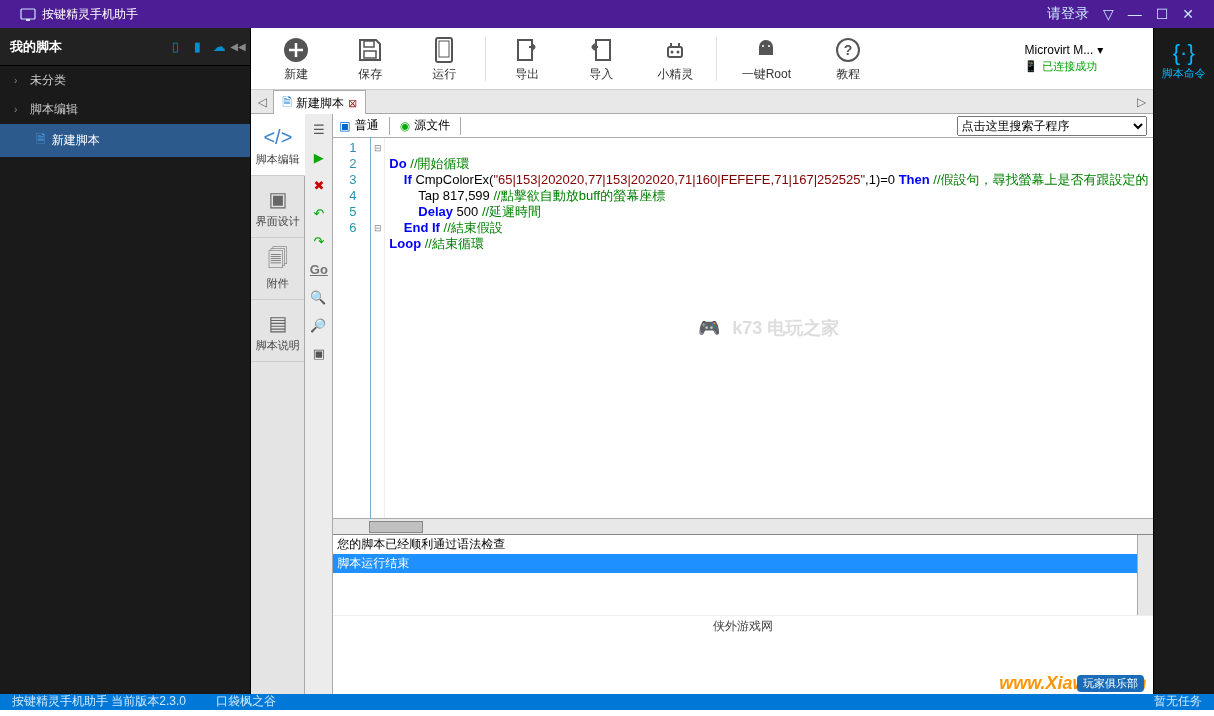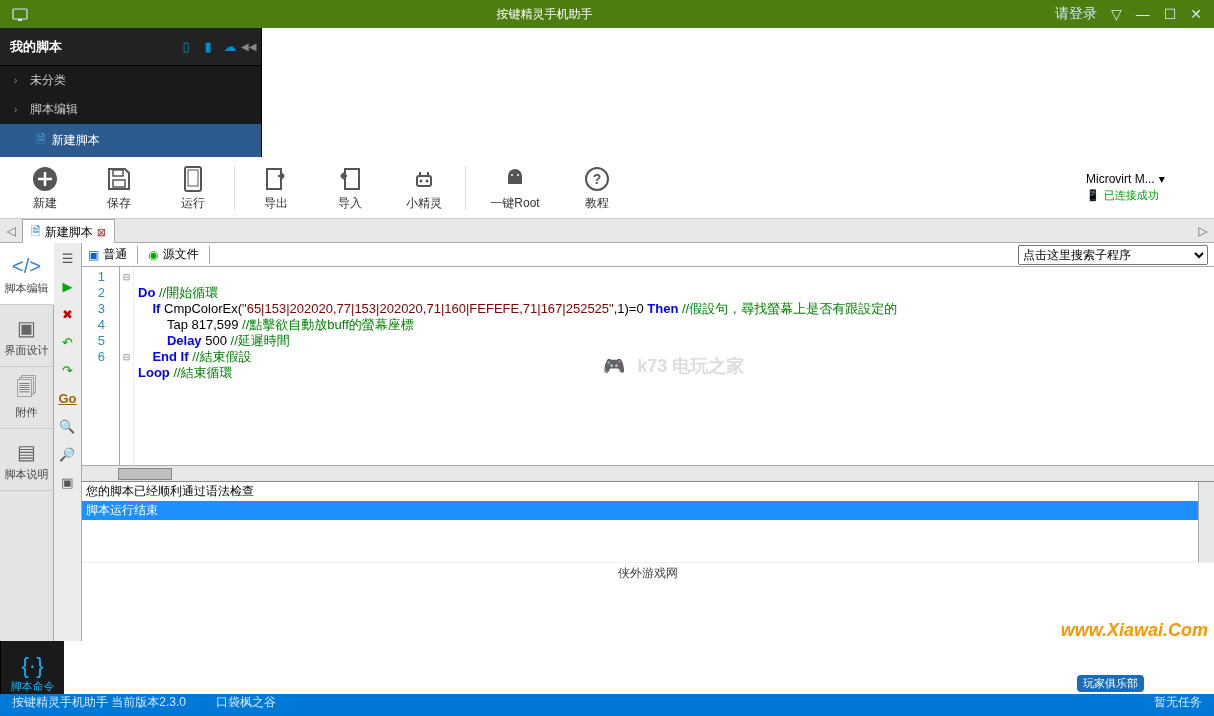--- a/index.html
+++ b/index.html
@@ -1,24 +1,24 @@
 <!DOCTYPE html>
 <html><head>
 <meta charset="utf-8">
 <style>
 * { margin: 0; padding: 0; box-sizing: border-box; font-family: "Microsoft YaHei", Arial, sans-serif; }
 body { width: 1214px; height: 716px; overflow: hidden; background: #fff; }
 
-.titlebar { height: 28px; background: #4d7c0f; color: #fff; display: flex; align-items: center; padding: 0 12px; font-size: 12px; text-align: center; }
+.titlebar { height: 28px; background: #4c1d95; color: #fff; display: flex; align-items: center; padding: 0 20px; font-size: 12px; }
 .titlebar .app-icon { width: 16px; height: 16px; margin-right: 6px; }
 .titlebar .title { flex: 1; }
 .titlebar .win-controls { display: flex; gap: 14px; align-items: center; }
 .titlebar .win-btn { cursor: pointer; font-size: 14px; color: #cce8ff; }
 
-.main-row { display: flex; height: calc(100% - 28px - 22px); flex-direction: column; }
+.main-row { display: flex; height: calc(100% - 28px - 22px); }
 
 .left-panel { width: 262px; background: #1a1a1a; color: #ccc; display: flex; flex-direction: column; border-right: 1px solid #000; }
 .left-head { height: 38px; background: #222; display: flex; align-items: center; padding: 0 10px; font-size: 13px; border-bottom: 1px solid #000; }
 .left-head .lbl { flex: 1; color: #fff; font-weight: bold; }
 .left-head .ico { width: 22px; text-align: center; cursor: pointer; color: #008fcc; }
 .left-head .collapse { width: 10px; text-align: center; cursor: pointer; color: #888; font-size: 10px; }
 
 .tree { flex: 1; font-size: 12px; }
 .tree-item { padding: 6px 10px 6px 14px; display: flex; align-items: center; gap: 6px; cursor: pointer; }
 .tree-item .chev { font-size: 10px; color: #888; width: 10px; }
@@ -77,21 +77,21 @@
 .out-scroll { width: 16px; background: #e8e8e8; border-left: 1px solid #aaa; }
 .out-body { flex: 1; display: flex; justify-content: flex-end; }
 .out-text { flex: 1; }
 .out-footer { font-size: 12px; color: #444; padding: 2px 4px; border-top: 1px solid #eee; text-align: center; }
 .watermark2 { position: absolute; right: 6px; bottom: 0; font-size: 18px; font-weight: bold; color: #ff9500; text-shadow: 1px 1px 0 #fff, -1px -1px 0 #fff; font-style: italic; pointer-events: none; }
 
 .right-panel { width: 64px; background: #1a1a1a; border-left: 1px solid #000; display: flex; flex-direction: column; align-items: center; padding-top: 12px; }
 .right-panel .cmd { color: #00b8ff; text-align: center; font-size: 11px; cursor: pointer; }
 .right-panel .cmd-ico { font-size: 22px; }
 
-.statusbar { height: 22px; background: #0078d7; color: #cfe8ff; display: flex; align-items: flex-start; font-size: 12px; padding: 0 12px; gap: 30px; }
+.statusbar { height: 16px; background: #0078d7; color: #cfe8ff; display: flex; align-items: flex-end; font-size: 12px; padding: 0 12px; gap: 30px; }
 .statusbar .spacer { flex: 1; }
 
 svg { display: block; }
 </style>
 </head>
 <body>
 
 <div class="titlebar">
   <span class="app-icon">
     <svg width="16" height="16" viewBox="0 0 16 16">
@@ -258,21 +258,21 @@
             <div>脚本说明</div>
           </div>
       </div>
 
       <div class="tool-col">
         <span class="tc-btn">☰</span>
         <span class="tc-btn" style="color:#0a0">▶</span>
         <span class="tc-btn" style="color:#c00">✖</span>
         <span class="tc-btn" style="color:#0a0">↶</span>
         <span class="tc-btn" style="color:#0a0">↷</span>
-        <span class="tc-btn" style="color:#a16207;text-decoration:underline;font-weight:bold">Go</span>
+        <span class="tc-btn" style="color:#737373;text-decoration:underline;font-weight:bold">Go</span>
         <span class="tc-btn" style="color:#36c">🔍</span>
         <span class="tc-btn" style="color:#36c">🔎</span>
         <span class="tc-btn">▣</span>
       </div>
 
       <div class="code-area">
         <div class="code-head">
           <div class="sub">
               <span style="color:#0066cc">▣</span>
               <span>普通</span>

